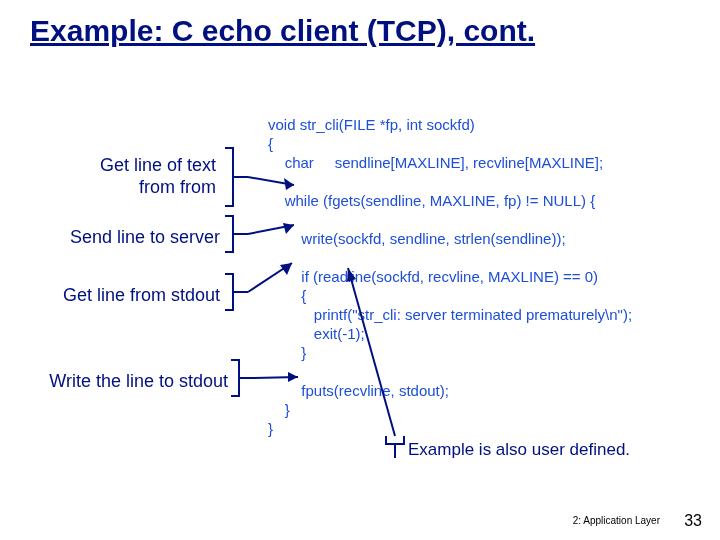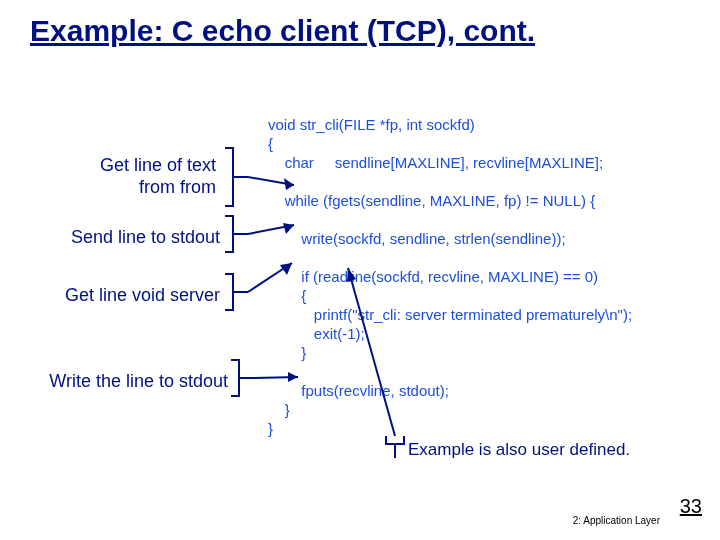--- a/index.html
+++ b/index.html
@@ -58,46 +58,45 @@
     position: absolute;
     right: 60px;
     bottom: 14px;
     font-family: Arial, Helvetica, sans-serif;
     font-size: 10px;
     color: #000;
   }
   .footer-page {
     position: absolute;
     right: 18px;
-    bottom: 22px;
+    bottom: 10px;
     font-family: Arial, Helvetica, sans-serif;
-    font-size: 20px;
+    font-size: 16px;
     color: #000;
-    text-decoration: underline;
   }
   svg.overlay {
     position: absolute;
     left: 0; top: 0;
     width: 720px;
     height: 540px;
     pointer-events: none;
   }
 </style>
 </head>
 <body>
 
 <div class="slide">
   <div class="title">Example: C echo client (TCP), cont.</div>
 
   <div class="label" style="left:46px; top:154px; width:170px;">
     <span>Get line of text</span><br>
     <span>from from</span>
   </div>
-  <div class="label" style="left:30px; top:226px; width:190px;">Send line to stdout</div>
-  <div class="label" style="left:20px; top:284px; width:200px;">Get line void server</div>
+  <div class="label" style="left:30px; top:226px; width:190px;">Send line to server</div>
+  <div class="label" style="left:20px; top:284px; width:200px;">Get line from stdout</div>
   <div class="label" style="left:-2px; top:370px; width:230px;">Write the line to stdout</div>
 
   <pre class="code">void str_cli(FILE *fp, int sockfd)
 {
     char     sendline[MAXLINE], recvline[MAXLINE];
 
     while (fgets(sendline, MAXLINE, fp) != NULL) {
 
         write(sockfd, sendline, strlen(sendline));
 

